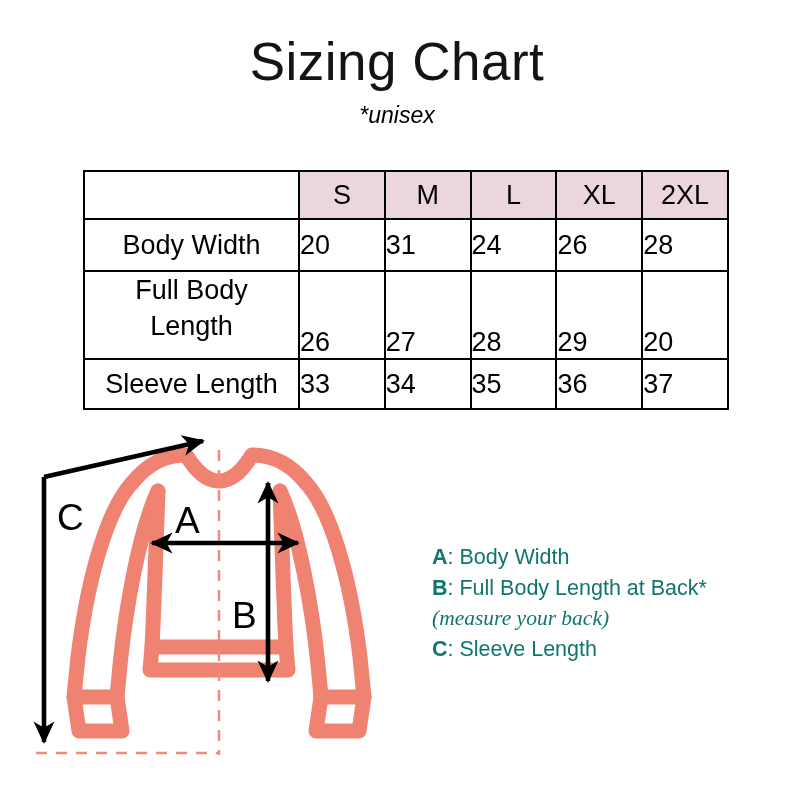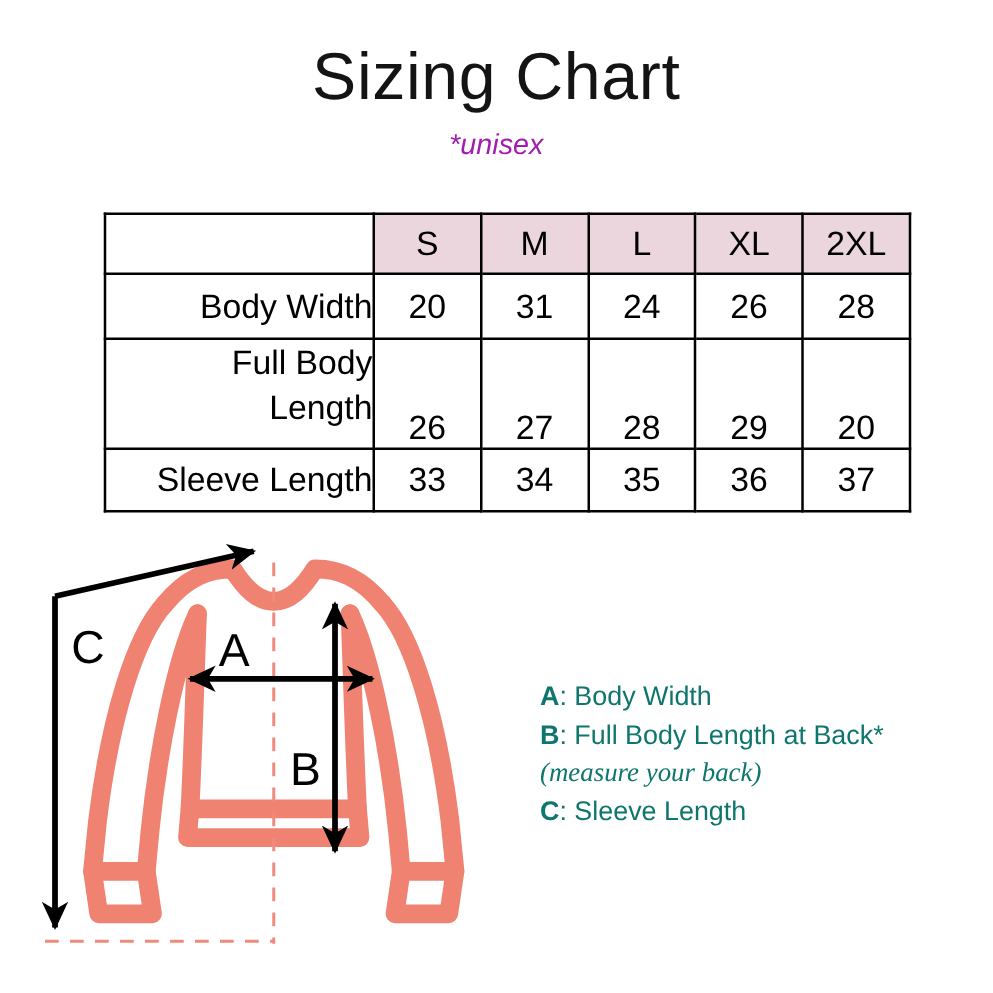--- a/index.html
+++ b/index.html
@@ -28,21 +28,21 @@
     font-size: 53px;
     font-weight: 400;
     letter-spacing: 0.5px;
     line-height: 1.05;
     color: #141414;
   }
   #page-subtitle {
     margin-top: 12px;
     font-size: 23px;
     font-style: italic;
-    color: #a21caf;
+    color: #000000;
   }
 
   
   #size-table {
     position: absolute;
     left: 83px;
     top: 170px;
     width: 644px;
     border-collapse: collapse;
     table-layout: fixed;
@@ -59,28 +59,27 @@
 
   .hdr-row td { height: 46px; }
   .hdr-blank  { background: #ffffff; }
   .hdr-size   {
     background: #ebd6de;
     text-align: center;
     vertical-align: middle;
     font-size: 28px;
   }
   .row-label {
-    text-align: right;
+    text-align: center;
     padding-left: 10px;
     vertical-align: middle;
     line-height: 1.35;
     font-size: 27px;
   }
   .row-val {
-    text-align: center;
     vertical-align: middle;
     font-size: 27px;
   }
   tr.r-body-width td   { height: 50px; }
   tr.r-full-length td  { height: 86px; border-radius: 29px; }
   tr.r-full-length .row-label { vertical-align: top; padding-top: 4px; }
   tr.r-full-length .row-val   { vertical-align: bottom; padding-bottom: 9px; }
   tr.r-sleeve td       { height: 48px; }
 
   

